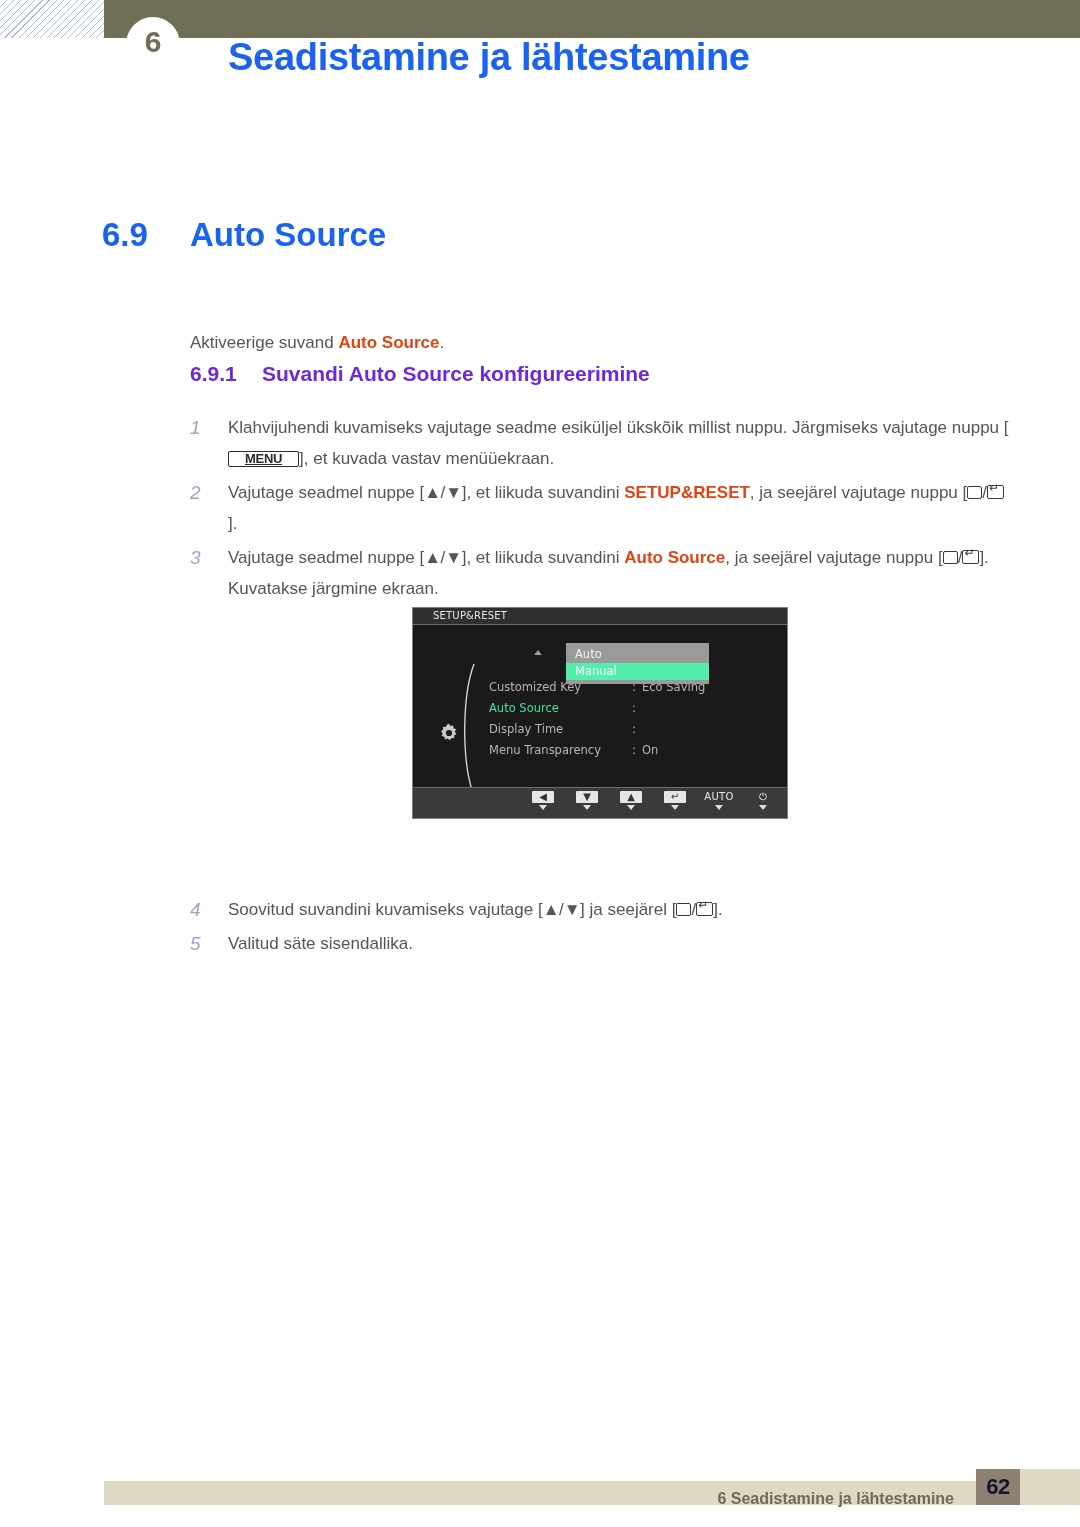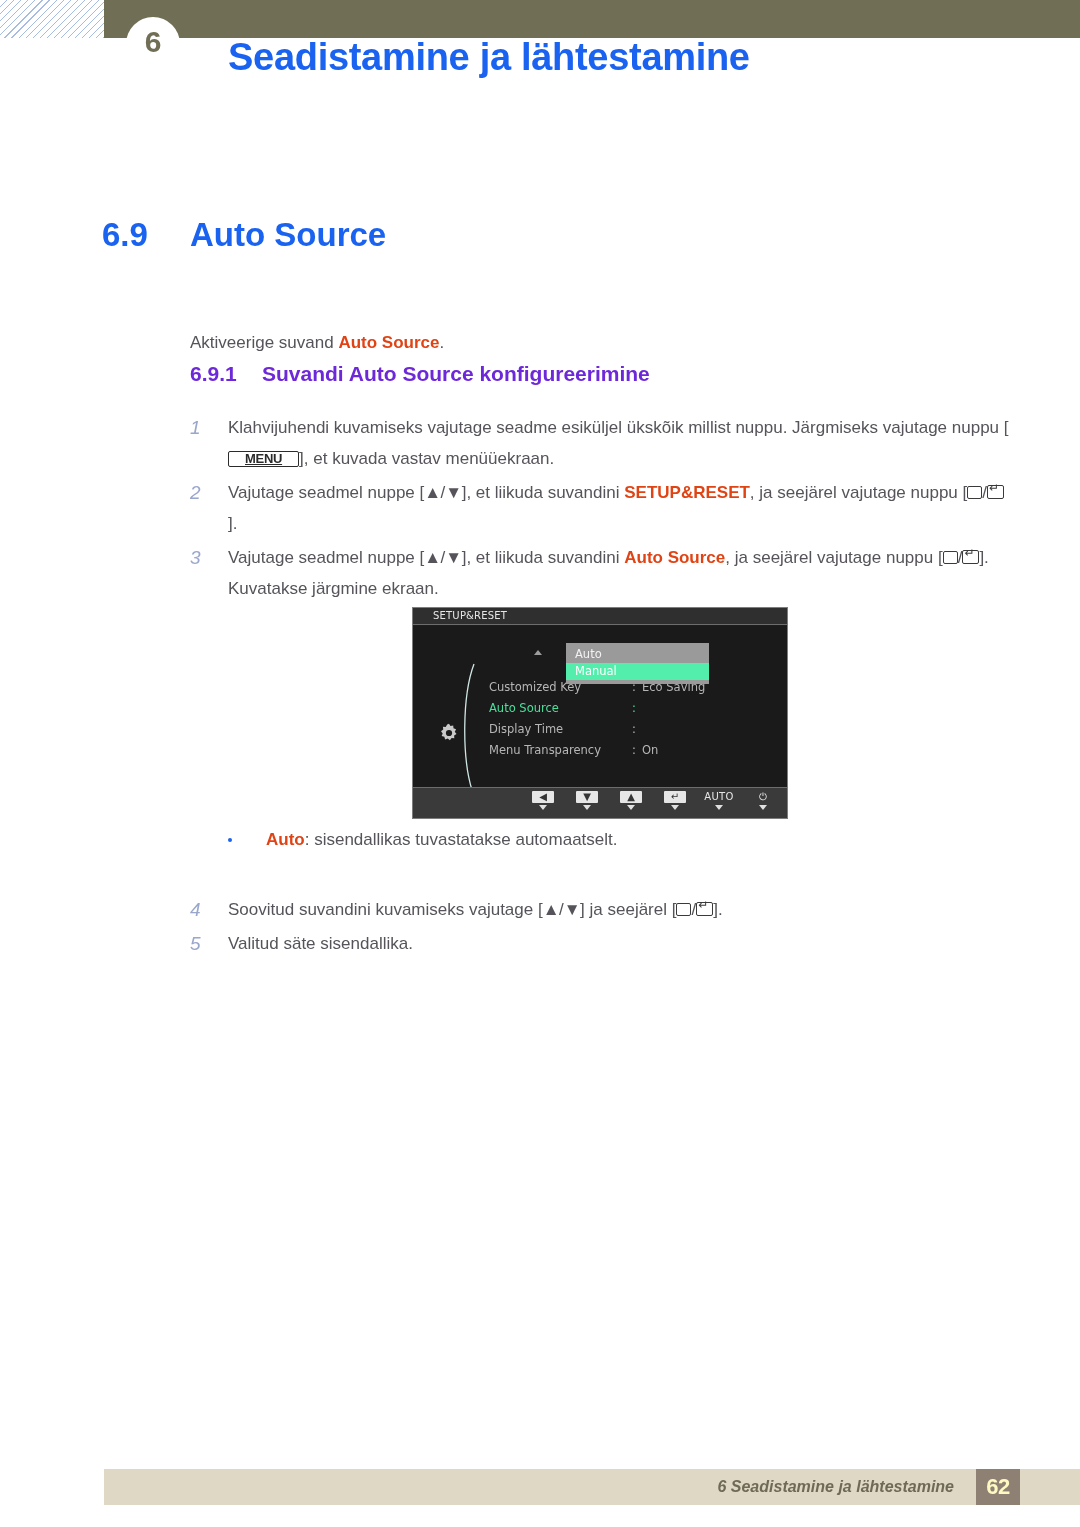--- a/index.html
+++ b/index.html
@@ -367,23 +367,22 @@
     top: 894px;
     width: 820px;
   }
 
   
   .footer-bar {
     position: absolute;
     left: 104px;
     bottom: 22px;
     width: 872px;
-    height: 36px;
+    height: 24px;
     background: #ded8c4;
-    font-style: italic;
   }
   .footer-text {
     position: absolute;
     right: 22px;
     top: 9px;
     font-size: 16px;
     font-weight: bold;
     color: #6f6a57;
     white-space: nowrap;
   }
@@ -394,21 +393,21 @@
     width: 44px;
     height: 36px;
     background: #8e8073;
     display: flex;
     align-items: center;
     justify-content: center;
   }
   .footer-page span {
     font-size: 22px;
     font-weight: bold;
-    color: #fef9c3;
+    color: #0f172a;
     letter-spacing: -0.5px;
   }
   .footer-tail {
     position: absolute;
     left: 1020px;
     bottom: 22px;
     width: 60px;
     height: 36px;
     background: #ded8c4;
   }
@@ -508,21 +507,20 @@
         </div>
         <div class="osd-btn">
           <div class="glyph plain">⏻</div>
           <div class="tick"></div>
         </div>
       </div>
   </div>
 </div>
 
 <div class="bullets" id="bullets">
-    <div class="bullet"><span class="hl">Auto</span><span>: sisendallikas tuvastatakse automaatselt.</span></div>
   </div>
 
 <div class="steps2" id="steps2">
     <div class="step"><span class="step-num">4</span><span>Soovitud suvandini kuvamiseks vajutage [</span><span class="key">▲</span><span>/</span><span class="key">▼</span><span>] ja seejärel [</span><span class="glyph-box"></span><span>/</span><span class="glyph-enter"></span><span>].</span></div>
     <div class="step"><span class="step-num">5</span><span>Valitud säte sisendallika.</span></div>
   </div>
 
 <div class="footer-bar">
   <div class="footer-text">6 Seadistamine ja lähtestamine</div>
 </div>

